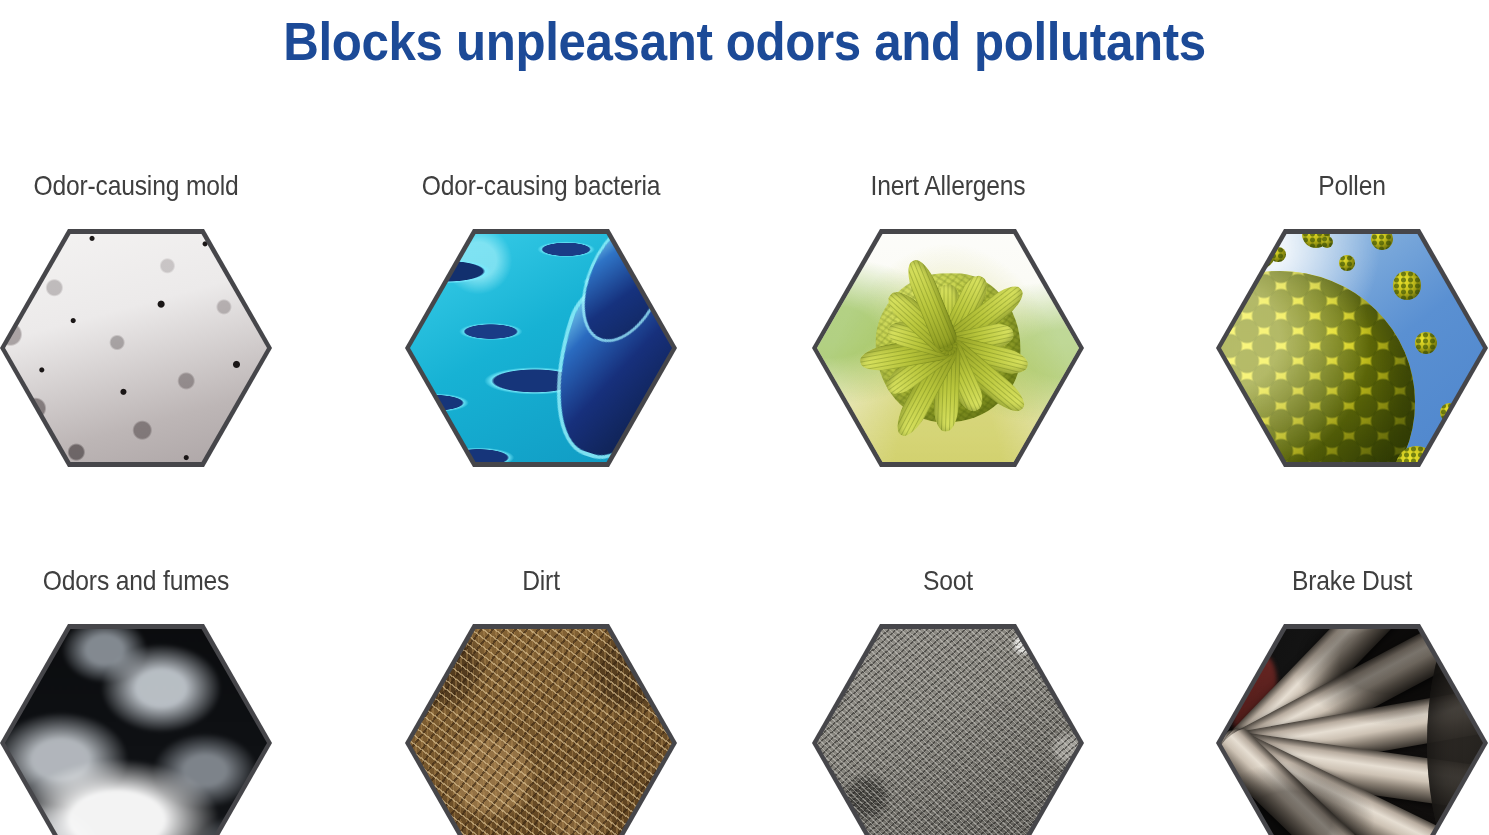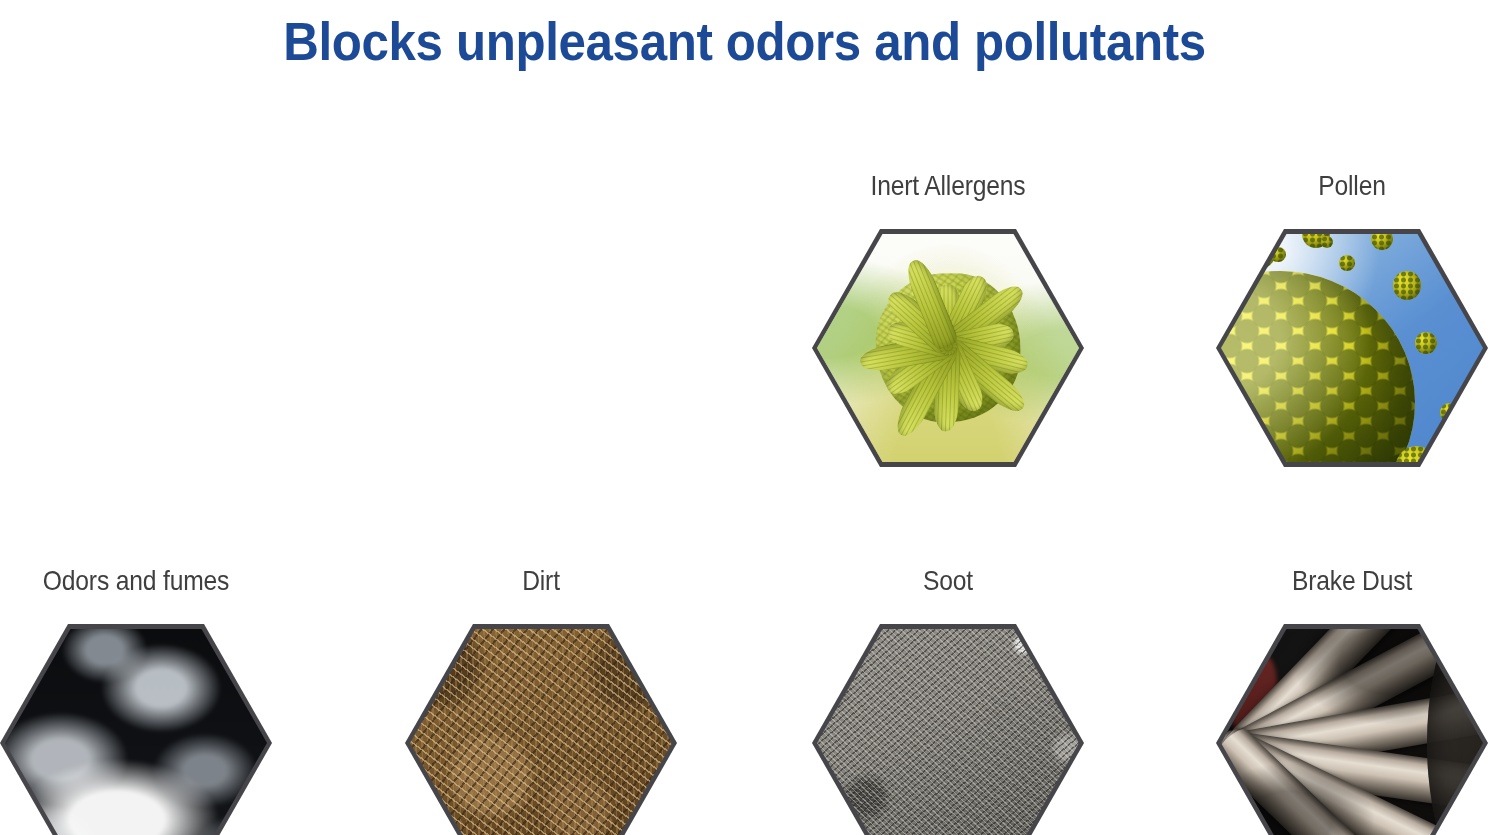--- a/index.html
+++ b/index.html
@@ -360,21 +360,42 @@
 </style>
 </head>
 <body>
 
 <div id="infographic">
 
   <div class="title">Blocks unpleasant odors and pollutants</div>
 
   <div class="row" id="row-1">
 
-
+    <div class="cell c0">
+      <div class="cell-label">Odor-causing mold</div>
+      <div class="hex-wrap">
+        <div class="hex-border"></div>
+        <div class="hex-inner">
+          <div class="art art-mold"></div>
+        </div>
+      </div>
+    </div>
+
+    <div class="cell c1">
+      <div class="cell-label">Odor-causing bacteria</div>
+      <div class="hex-wrap">
+        <div class="hex-border"></div>
+        <div class="hex-inner">
+          <div class="art art-bacteria">
+            <div class="bact-big"></div>
+            <div class="bact-big2"></div>
+          </div>
+        </div>
+      </div>
+    </div>
 
     <div class="cell c3">
       <div class="cell-label">Pollen</div>
       <div class="hex-wrap">
         <div class="hex-border"></div>
         <div class="hex-inner">
           <div class="art art-pollen" id="pollen-art">
             <div class="pollen-ball">
               <div class="pollen-cells"></div>
               <div class="pollen-sheen"></div>

